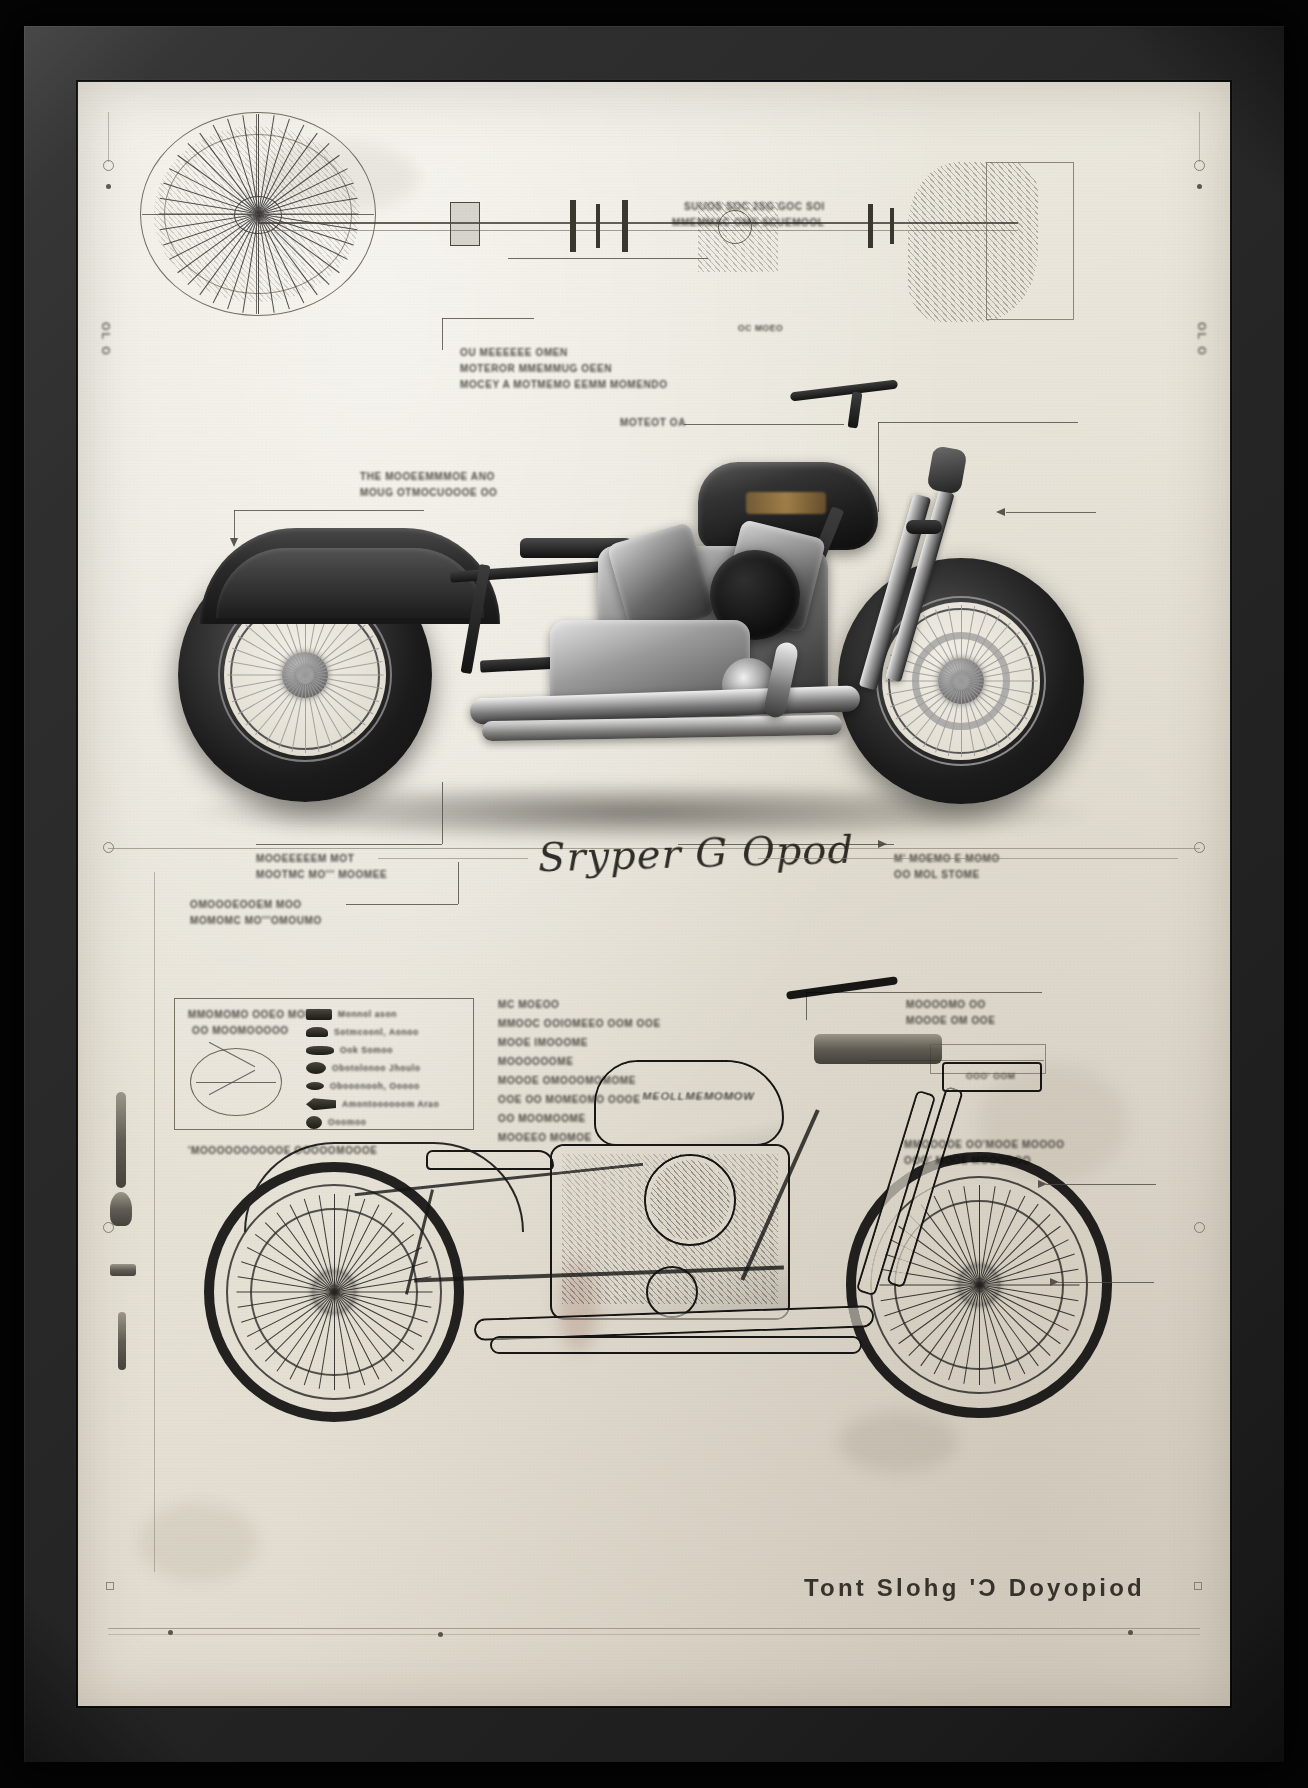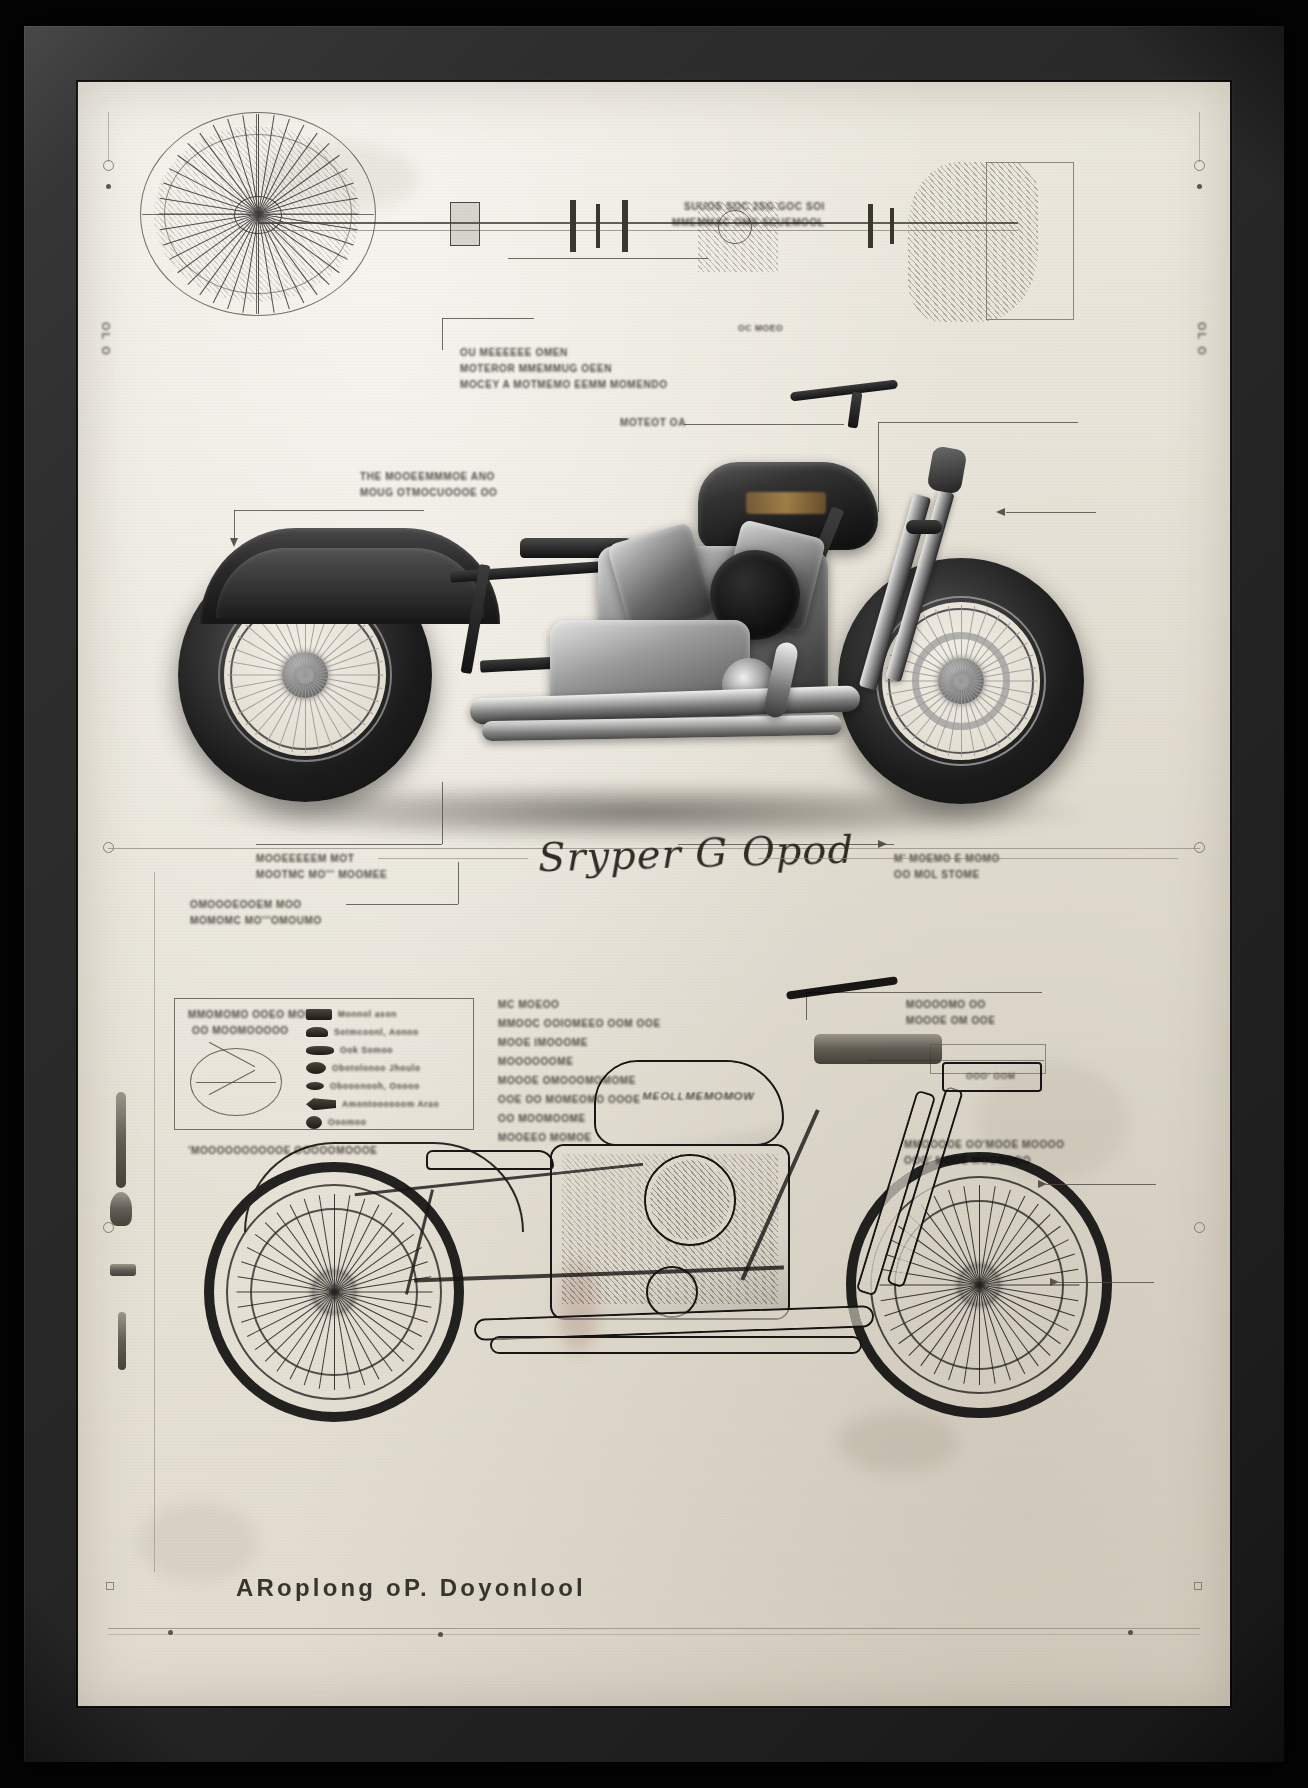--- a/index.html
+++ b/index.html
@@ -742,20 +742,20 @@
         <div class="bar" style="left:612px;top:42px;width:112px;height:8px;border-radius:4px;background:#33302a;transform:rotate(-8deg);"></div>
         <div style="position:absolute;left:252px;top:208px;width:128px;height:20px;border:2px solid #33302a;border-radius:12px 28px 8px 8px;"></div>
         <div style="position:absolute;left:768px;top:120px;width:100px;height:30px;border:2px solid #33302a;border-radius:4px;background:rgba(255,255,255,.35);"></div>
       </div>
 
       <div class="arrow r" style="left:960px;top:1098px;"></div>
       <div class="thin-line" style="left:968px;top:1102px;width:110px;height:1px;"></div>
       <div class="arrow r" style="left:972px;top:1196px;"></div>
       <div class="thin-line" style="left:980px;top:1200px;width:96px;height:1px;"></div>
 
-      <div class="caption" style="left:158px;top:1492px;">ARoplong oP. Doyonlool</div>
+      <div class="caption" style="left:726px;top:1492px;">Tont Slohg  'Ɔ Doyopiod</div>
 
       <div class="reg-dot" style="left:90px;top:1548px;"></div>
       <div class="reg-dot" style="left:360px;top:1550px;"></div>
       <div class="reg-dot" style="left:1050px;top:1548px;"></div>
     </div>
   </div>
 </div>
 
 </body></html>

